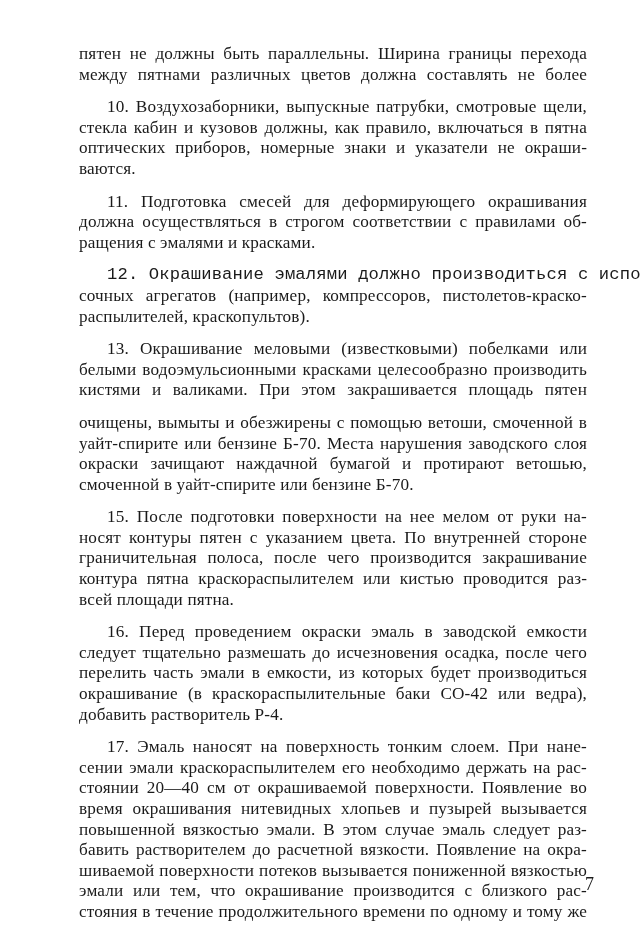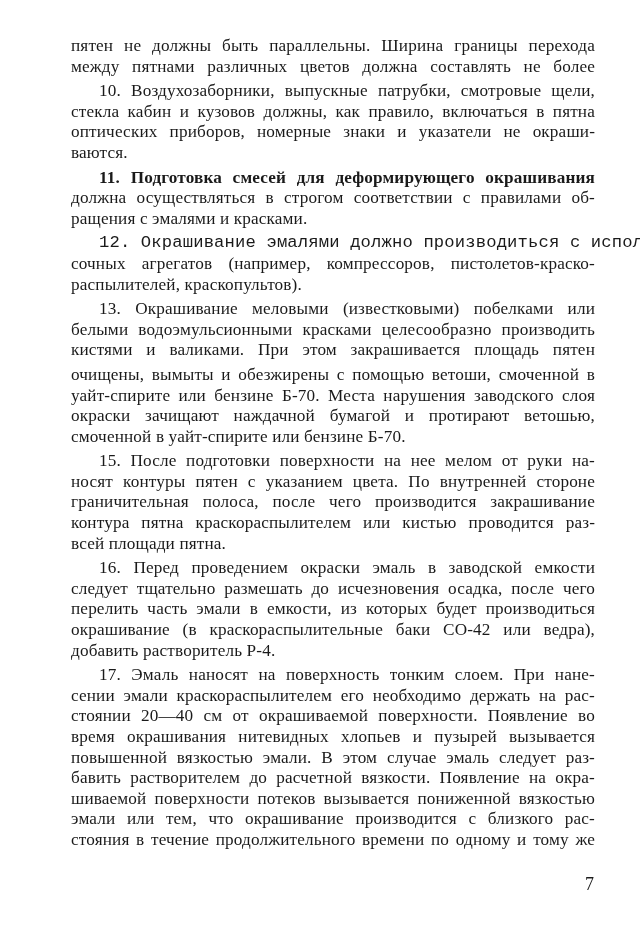--- a/index.html
+++ b/index.html
@@ -9,21 +9,21 @@
       left: 67px;
       top: 32px;
       width: 532px;
       font-family: "Liberation Serif", serif;
       font-size: 17.2px;
       line-height: 20.6px;
       color: #1a1a1a;
       text-align: justify;
       letter-spacing: 0.15px;
     }
-    .page p { margin: 4px; text-indent: 0; }
+    .page p { margin: 12px; text-indent: 0; }
     .line { display: block; text-align: justify; text-align-last: justify; white-space: nowrap; }
     .line.last { text-align-last: left; }
     .page-number {
       position: absolute;
       left: 585px;
       top: 874px;
       font-family: "Liberation Serif", serif;
       font-size: 18px;
       color: #1a1a1a;
     }
@@ -36,21 +36,21 @@
       <span class="line">пятен не должны быть параллельны. Ширина границы перехода</span>
       <span class="line">между пятнами различных цветов должна составлять не более</span>
     </p>
     <p>
       <span class="line" style="padding-left: 28px; box-sizing: border-box;">10. Воздухозаборники, выпускные патрубки, смотровые щели,</span>
       <span class="line">стекла кабин и кузовов должны, как правило, включаться в пятна</span>
       <span class="line">оптических приборов, номерные знаки и указатели  не окраши-</span>
       <span class="line last">ваются.</span>
     </p>
     <p>
-      <span class="line" style="padding-left: 28px; box-sizing: border-box; font-weight: bold;">11. Подготовка  смесей  для деформирующего  окрашивания</span>
+      <span class="line" style="padding-left: 28px; box-sizing: border-box;">11. Подготовка  смесей  для деформирующего  окрашивания</span>
       <span class="line">должна осуществляться в строгом соответствии с правилами об-</span>
       <span class="line last">ращения с эмалями и красками.</span>
     </p>
     <p>
       <span class="line" style="padding-left: 28px; box-sizing: border-box; font-family: Liberation Mono, monospace;">12. Окрашивание эмалями должно производиться с использо-</span>
       <span class="line">сочных агрегатов (например,  компрессоров,  пистолетов-краско-</span>
       <span class="line last">распылителей, краскопультов).</span>
     </p>
     <p>
       <span class="line" style="padding-left: 28px; box-sizing: border-box;">13. Окрашивание меловыми (известковыми)  побелками или</span>

